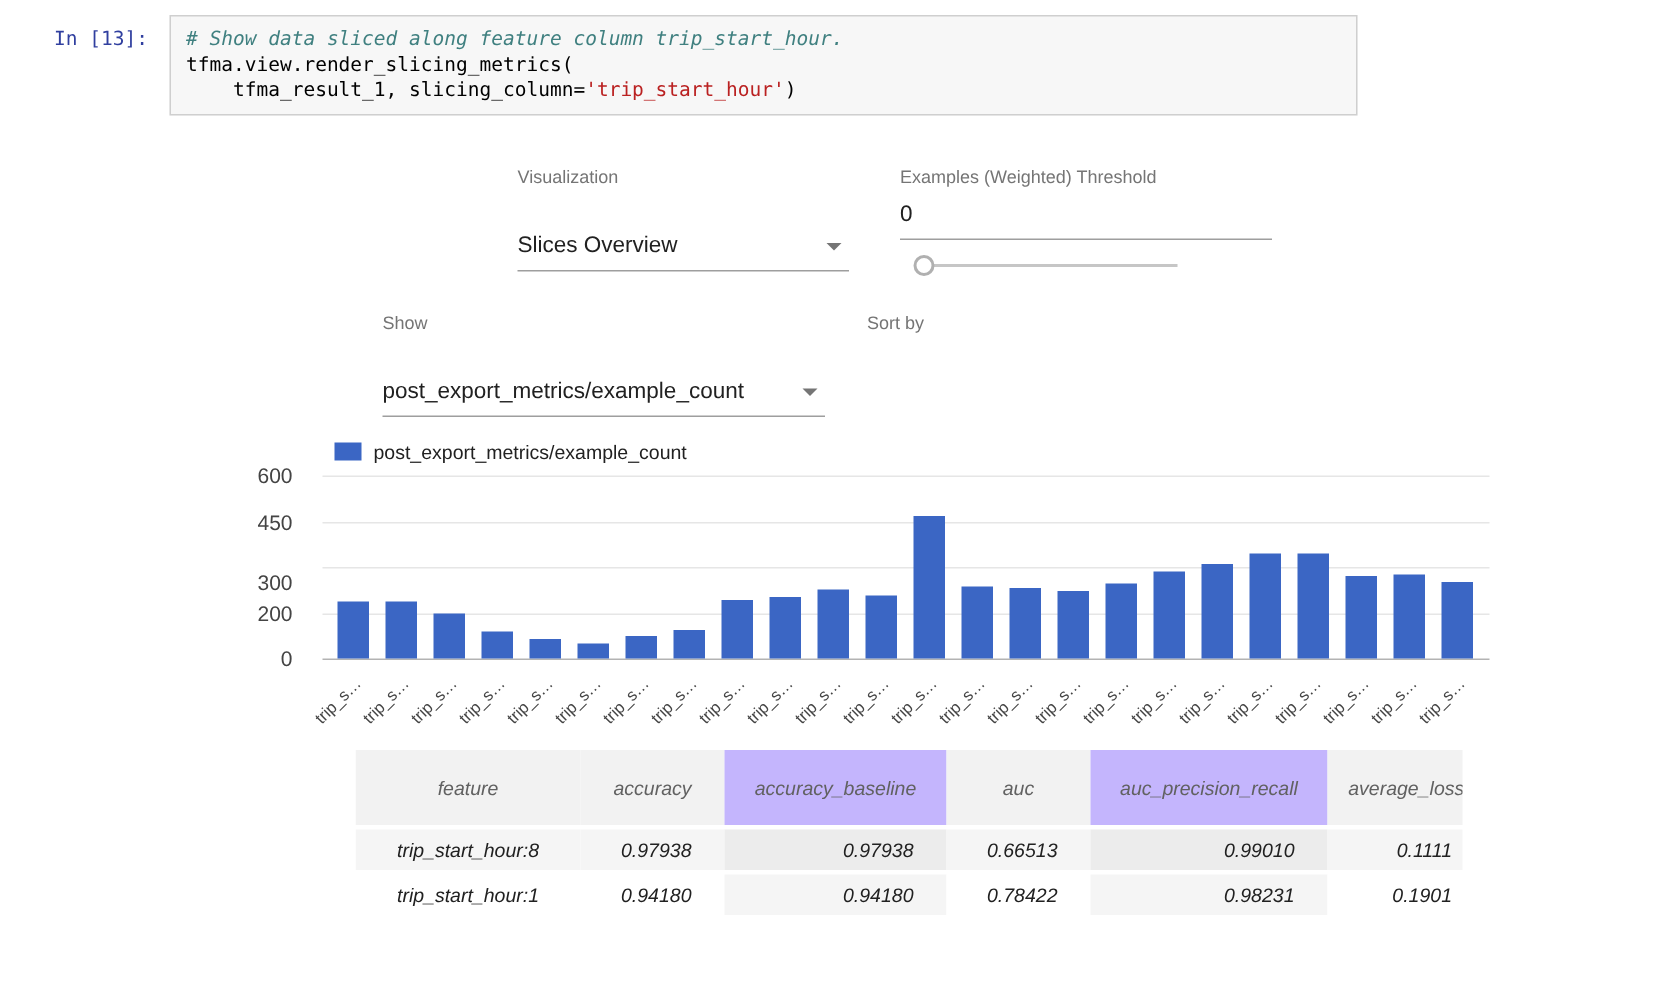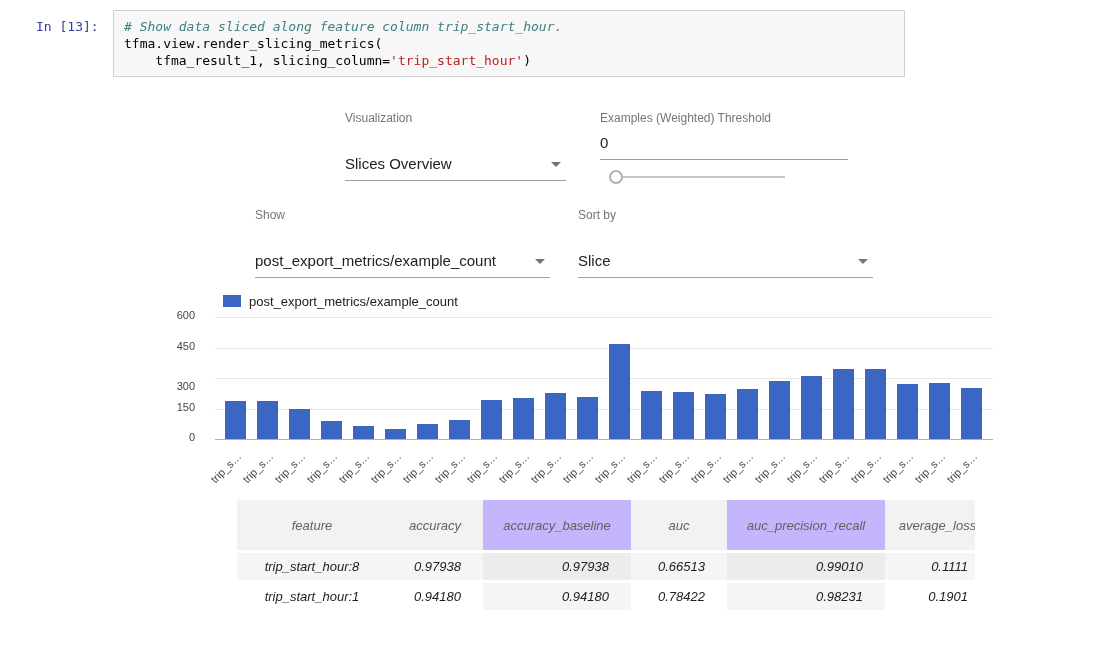--- a/index.html
+++ b/index.html
@@ -36,21 +36,21 @@
                   background:#fff; border:2px solid #b0b0b0; cursor:pointer; }
 
   
   .legend-swatch { left:223px; top:295px; width:18px; height:12px; }
   .legend-label  { left:249px; top:294px; font-size:13px; color:#212121; }
   .plot { left:215px; top:317px; width:778px; height:122px; }
   .gridline { position:absolute; left:0; right:0; height:1px; background:#e6e6e6; }
   .gridline.baseline { background:#b3b3b3; }
   .bar { position:absolute; bottom:0; width:21px; }
   .ylabels { left:148px; top:317px; width:57px; height:132px; }
-  .ytick { position:absolute; right:10px; font-size:11px; color:#444; }
+  .ytick { position:absolute; right:10px; font-size:14px; color:#444; }
   .xlabels { left:215px; top:441px; width:778px; height:42px; }
   .xtick { position:absolute; top:9px; width:64px; font-size:11px; color:#444;
            text-align:right; white-space:nowrap;
            transform:rotate(-45deg); transform-origin:100% 0; }
 
   
   .metrics-wrap { left:237px; top:500px; width:738px; height:168px; overflow:hidden;font-style:italic; }
   table.metrics { border-collapse:separate; border-spacing:0 3px; table-layout:fixed;
                   width:753px; margin-top:-3px; font-size:13px; }
   table.metrics th { background:#f2f2f2; color:#616161; font-weight:400;
@@ -91,31 +91,27 @@
 <div class="widget" style="left:255px; top:208px; width:295px;">
   <div class="widget-label">Show</div>
   <div class="widget-value">
     <span>post_export_metrics/example_count</span>
     <span class="dd-arrow"></span>
   </div>
 </div>
 
 <div class="widget" style="left:578px; top:208px; width:295px;">
   <div class="widget-label">Sort by</div>
-  <div class="widget-value">
-    <span>Slice</span>
-    <span class="dd-arrow"></span>
-  </div>
 </div>
 
 <div class="abs legend-swatch" style="background: rgb(59, 102, 196);"></div>
 <div class="abs legend-label">post_export_metrics/example_count</div>
 <div class="abs ylabels">
     <div class="ytick" style="top: 114px;">0</div>
-    <div class="ytick" style="top: 83.5px;">150</div>
+    <div class="ytick" style="top: 83.5px;">200</div>
     <div class="ytick" style="top: 63px;">300</div>
     <div class="ytick" style="top: 22.5px;">450</div>
     <div class="ytick" style="top: -8px;">600</div>
   </div>
 <div class="abs plot">
     <div class="gridline baseline" style="top: 122px;"></div>
     <div class="gridline" style="top: 91.5px;"></div>
     <div class="gridline" style="top: 61px;"></div>
     <div class="gridline" style="top: 30.5px;"></div>
     <div class="gridline" style="top: 0px;"></div>

